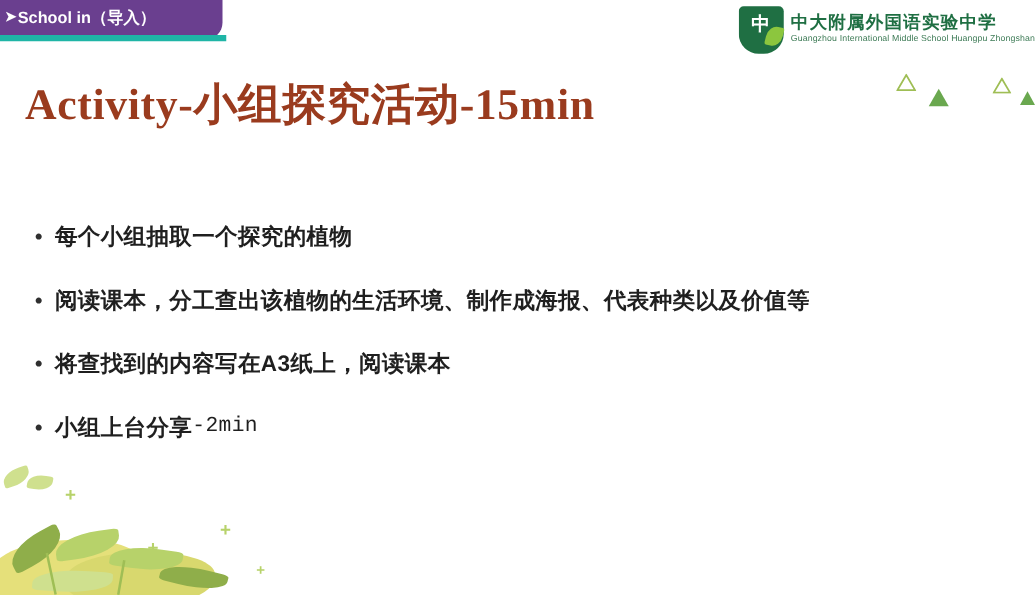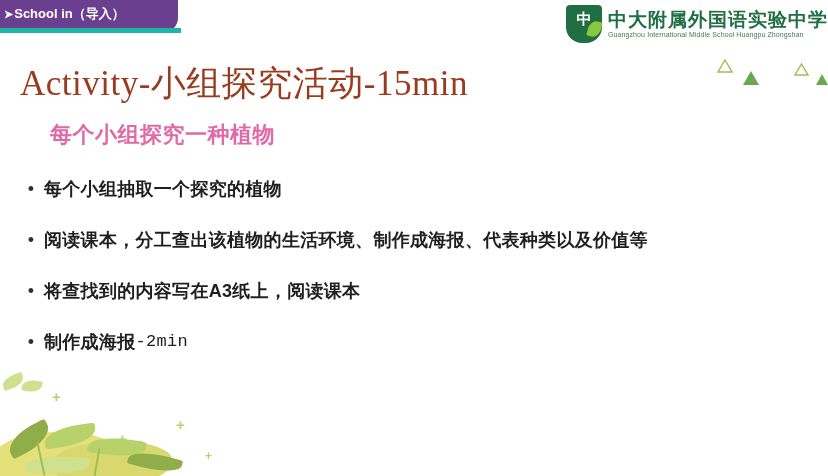--- a/index.html
+++ b/index.html
@@ -105,21 +105,21 @@
     background: #8cc63e;
     border-radius: 60% 10% 60% 10%;
     transform: rotate(14deg);
   }
   .logo-text {
     line-height: 1.05;
     white-space: nowrap;
   }
   .logo-cn {
     color: #1f6f43;
-    font-size: 19px;
+    font-size: 14px;
     font-weight: bold;
     font-family: "Liberation Serif", serif;
     letter-spacing: 1px;
   }
   .logo-en {
     color: #3c7a55;
     font-size: 7px;
     letter-spacing: 0.1px;
     margin-top: 1px;
   }
@@ -134,21 +134,21 @@
     border-right: 7px solid transparent;
     border-bottom: 12px solid transparent;
   }
 
   
   .title {
     position: absolute;
     left: 20px;
     top: 60px;
     font-size: 35px;
-    font-weight: normal;
+    font-weight: bold;
     color: #9a3b1e;
     font-family: "Liberation Serif", serif;
     letter-spacing: 0.5px;
     white-space: nowrap;
   }
   .subtitle {
     position: absolute;
     left: 50px;
     top: 120px;
     font-size: 22px;
@@ -267,38 +267,37 @@
         <polygon points="7.5,1 14,12 1,12" fill="none" stroke="#9fbe55" stroke-width="1.4"></polygon>
       </svg>
   </div>
   <div class="tri" style="left:815px; top:72px;">
     <svg width="14" height="13">
         <polygon points="7,1 13,12 1,12" fill="#6aa84f"></polygon>
       </svg>
   </div>
 
   <div class="title">Activity-小组探究活动-15min</div>
-  <div class="subtitle">每个小组探究一种植物</div>
 
   <div class="bullets">
     <div class="bullet-row">
       <span class="bullet-dot">•</span>
       <span class="bullet-text">每个小组抽取一个探究的植物</span>
     </div>
     <div class="bullet-row">
       <span class="bullet-dot">•</span>
       <span class="bullet-text">阅读课本，分工查出该植物的生活环境、制作成海报、代表种类以及价值等</span>
     </div>
     <div class="bullet-row">
       <span class="bullet-dot">•</span>
       <span class="bullet-text">将查找到的内容写在A3纸上，阅读课本</span>
     </div>
     <div class="bullet-row">
       <span class="bullet-dot">•</span>
-      <span class="bullet-text">制作成海报</span>
+      <span class="bullet-text">小组上台分享</span>
       <span class="bullet-text mono-sub">-2min</span>
     </div>
   </div>
 
   <div class="plant-layer">
     <div class="leaf pale" style="left:2px; bottom:88px; width:22px; height:13px; transform:rotate(-18deg);"></div>
     <div class="leaf pale" style="left:22px; bottom:84px; width:20px; height:12px; transform:rotate(10deg);"></div>
     <div class="plus" style="left:52px; bottom:72px;">+</div>
     <div class="plus" style="left:118px; bottom:30px;">+</div>
     <div class="plus" style="left:176px; bottom:44px;">+</div>

